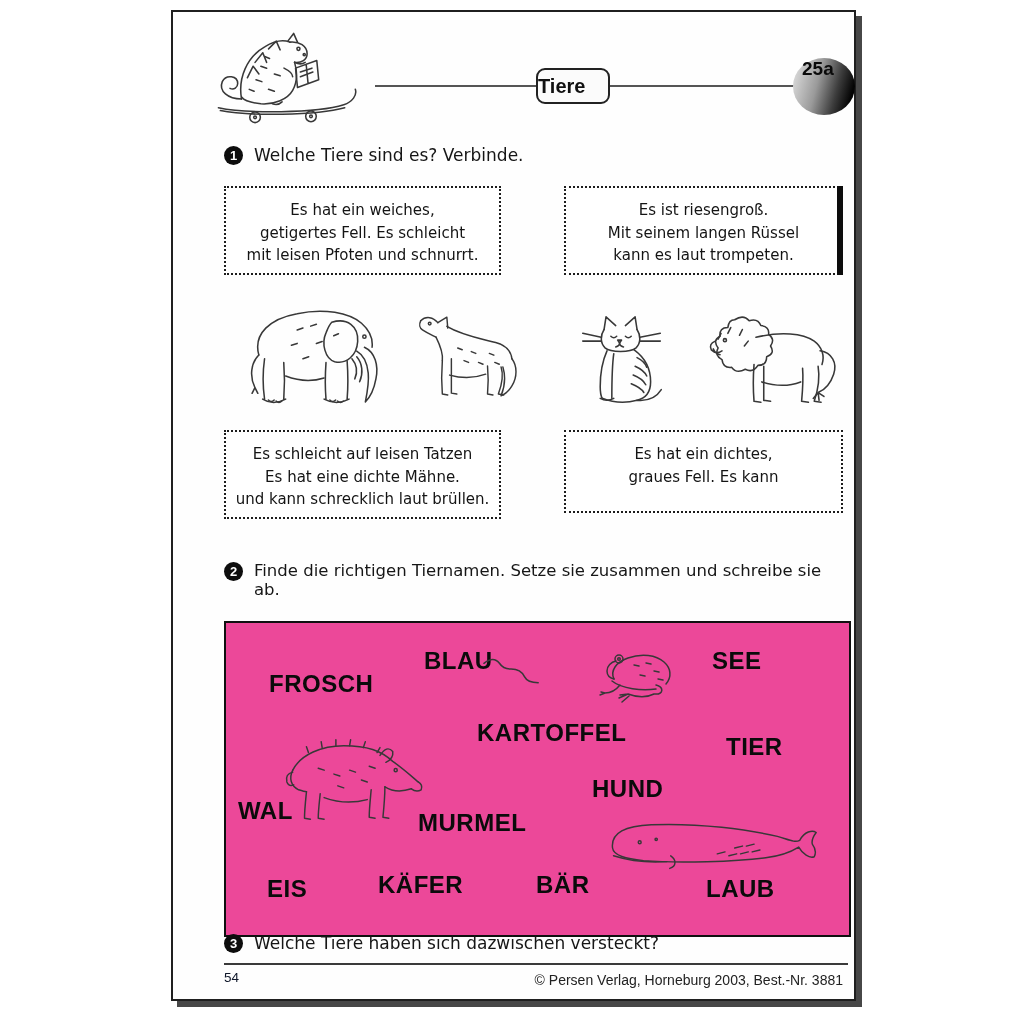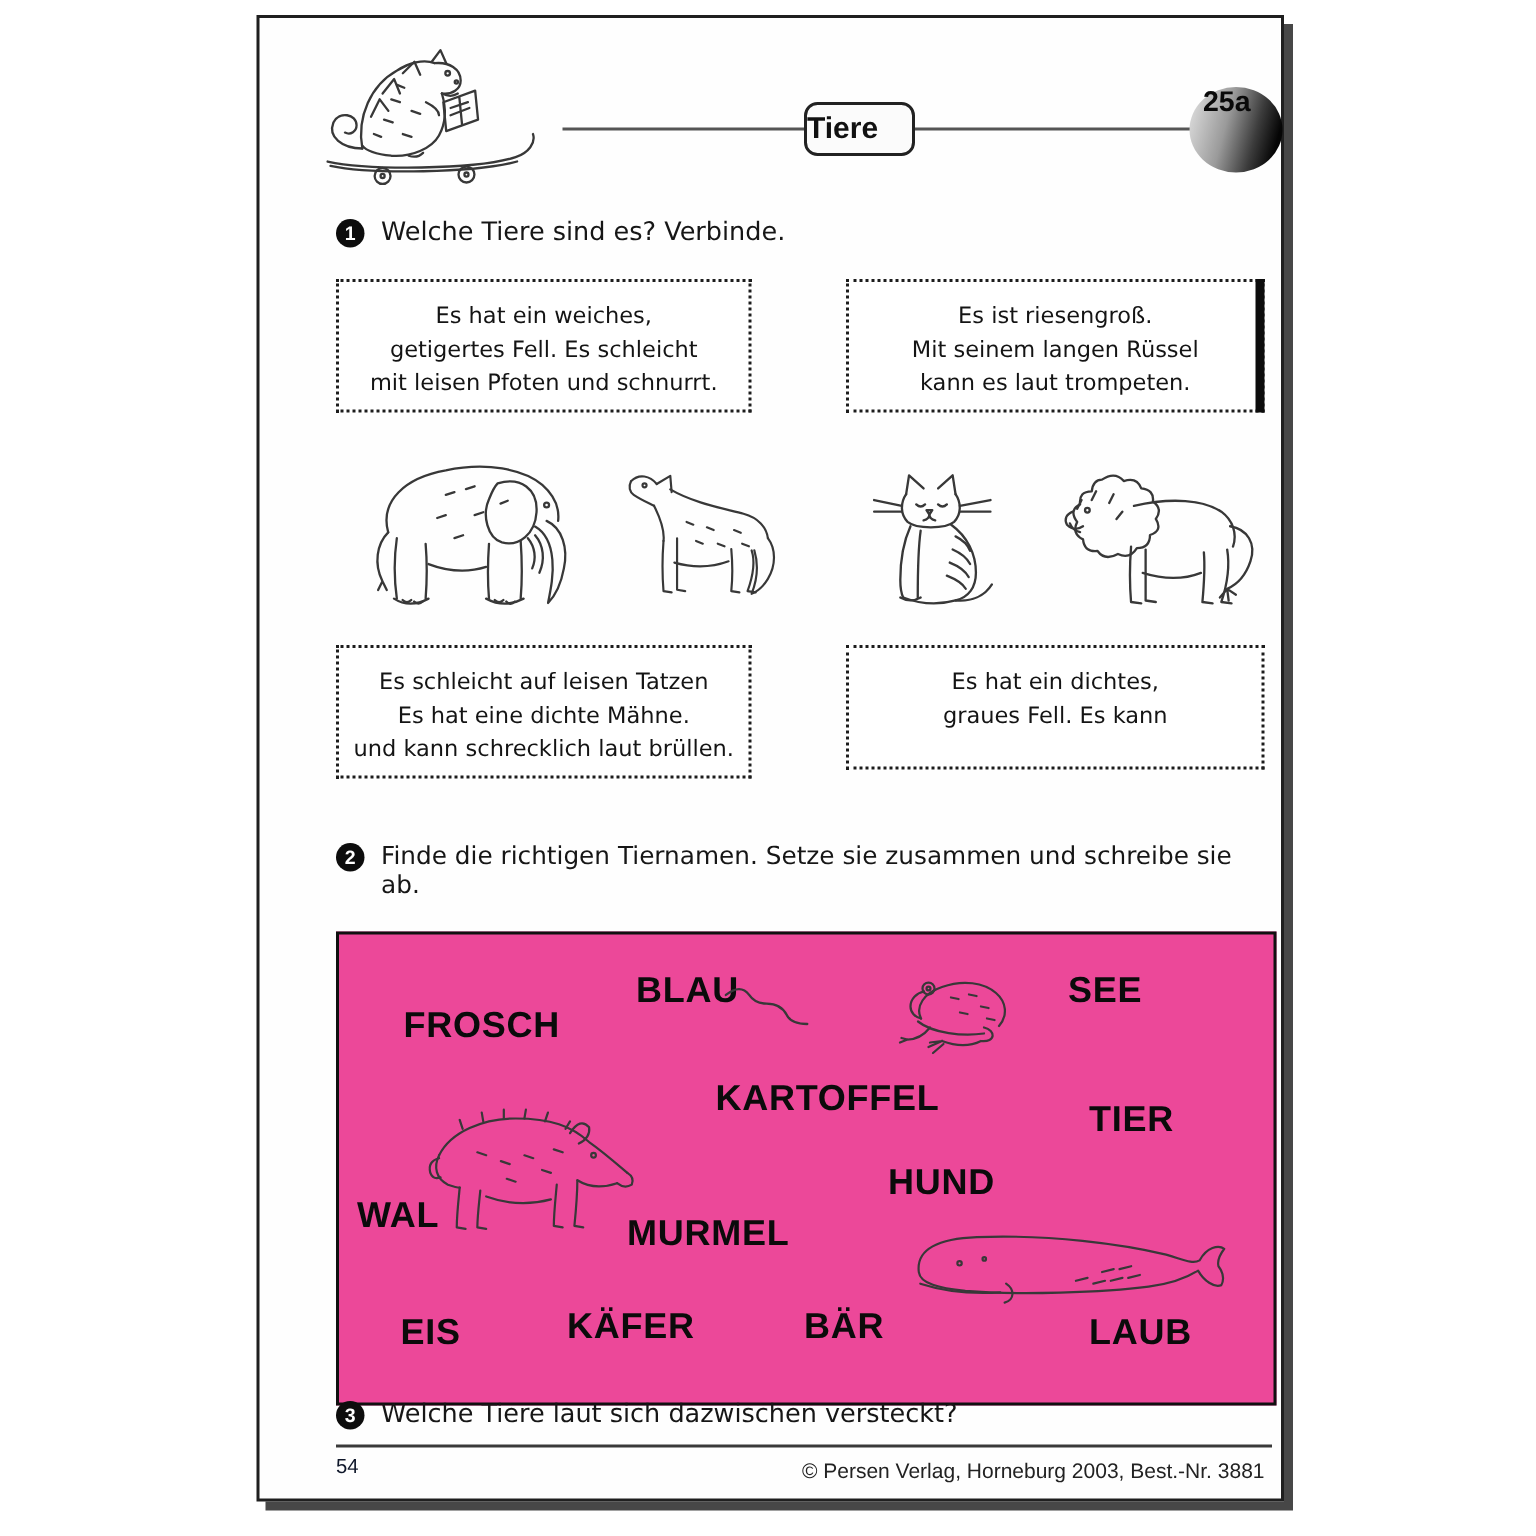--- a/index.html
+++ b/index.html
@@ -45,21 +45,21 @@
   
   .wordbank{position:absolute;left:51px;top:580px;width:627px;height:316px;border:2px solid #101010;
             box-sizing:border-box;background:#ec4899;margin-top:29px;}
   .word{position:absolute;font-family:"Liberation Sans",sans-serif;font-weight:bold;font-size:24px;
         letter-spacing:0.5px;color:#0b0b0b;white-space:nowrap;}
   .w-frosch{left:43px;top:47px;}   .w-blau{left:198px;top:24px;}
   .w-see{left:486px;top:24px;}     .w-kartoffel{left:251px;top:96px;}
   .w-tier{left:500px;top:110px;}   .w-hund{left:366px;top:152px;}
   .w-wal{left:12px;top:174px;}     .w-murmel{left:192px;top:186px;}
   .w-eis{left:41px;top:252px;}     .w-kaefer{left:152px;top:248px;}
-  .w-baer{left:310px;top:248px;}   .w-laub{left:500px;top:252px;text-align:right;}
+  .w-baer{left:310px;top:248px;}   .w-laub{left:480px;top:252px;text-align:right;}
   .i-squiggle{position:absolute;left:256px;top:34px;width:62px;height:30px;}
   .i-frog{position:absolute;left:372px;top:22px;width:86px;height:58px;}
   .i-boar{position:absolute;left:52px;top:106px;width:154px;height:100px;}
   .i-whale{position:absolute;left:372px;top:194px;width:224px;height:64px;}
 
   
   .frule{position:absolute;left:51px;top:951px;width:624px;height:1.5px;background:#3a3a3a;}
   .pagenum{position:absolute;left:51px;top:958px;font-family:"Liberation Sans",sans-serif;font-size:13.5px;color:#0f172a;}
   .copyright{position:absolute;right:11px;top:960px;font-family:"Liberation Sans",sans-serif;font-size:14px;color:#222;}
 </style>
@@ -244,20 +244,20 @@
           <circle class="filld" cx="40" cy="26" r="1.5"></circle>
             <circle class="filld" cx="57" cy="23" r="1.2"></circle>
           <path d="M72,40 C78,44 78,51 71,53"></path>
           <path class="thin" d="M120,38 l8,-2 M132,40 l8,-2 M144,38 l8,-2 M156,36 l8,-2 M150,30 l8,-2 M138,32 l8,-2"></path>
         </g>
       </svg>
     </div>
 
     <div class="task t3">
       <span class="num">3</span>
-      <span>Welche Tiere laut sich dazwischen versteckt?</span>
+      <span>Welche Tiere haben sich dazwischen versteckt?</span>
     </div>
 
     <div class="frule"></div>
     <div class="pagenum">54</div>
     <div class="copyright">© Persen Verlag, Horneburg 2003, Best.-Nr. 3881</div>
   </div>
 </div>
 
 </body></html>

